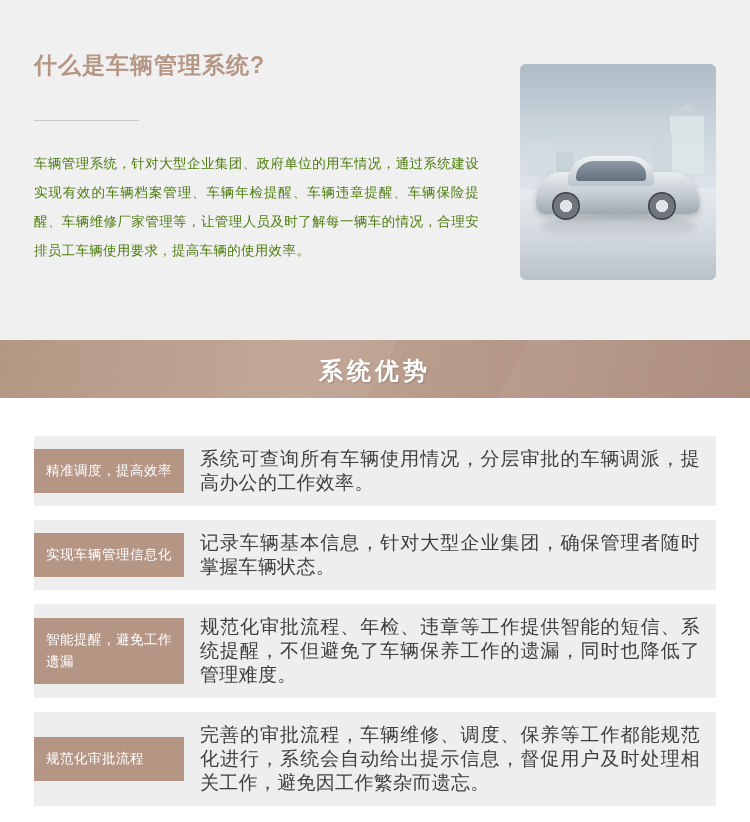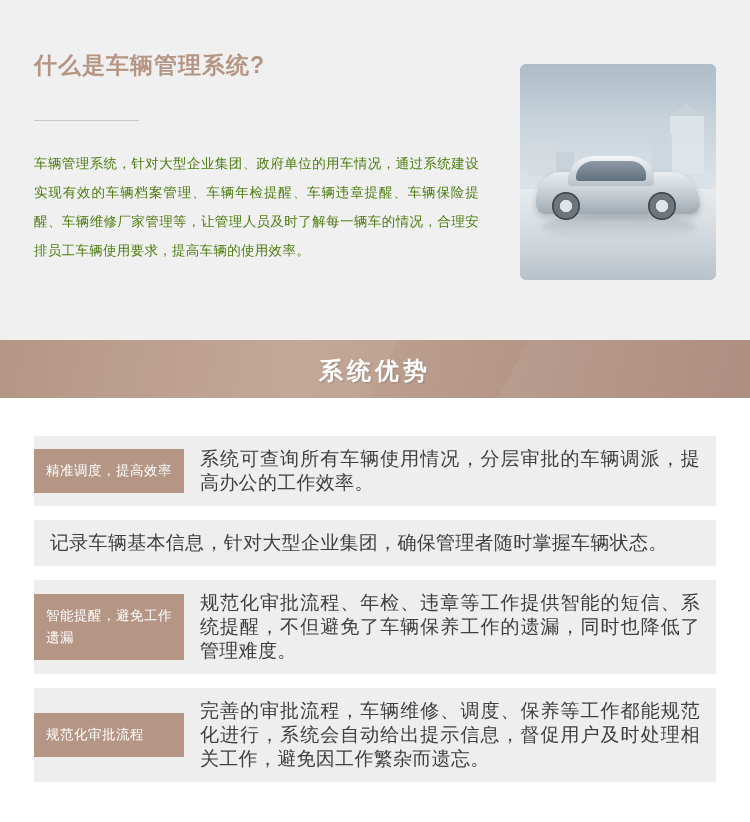--- a/index.html
+++ b/index.html
@@ -240,20 +240,21 @@
   </div>
 
   <div class="adv-list">
 
     <div class="adv-row">
       <div class="adv-label">精准调度，提高效率</div>
       <div class="adv-desc">系统可查询所有车辆使用情况，分层审批的车辆调派，提高办公的工作效率。</div>
     </div>
 
     <div class="adv-row">
+      <div class="adv-label">实现车辆管理信息化</div>
       <div class="adv-desc">记录车辆基本信息，针对大型企业集团，确保管理者随时掌握车辆状态。</div>
     </div>
 
     <div class="adv-row">
       <div class="adv-label">智能提醒，避免工作遗漏</div>
       <div class="adv-desc">规范化审批流程、年检、违章等工作提供智能的短信、系统提醒，不但避免了车辆保养工作的遗漏，同时也降低了管理难度。</div>
     </div>
 
     <div class="adv-row">
       <div class="adv-label">规范化审批流程</div>

